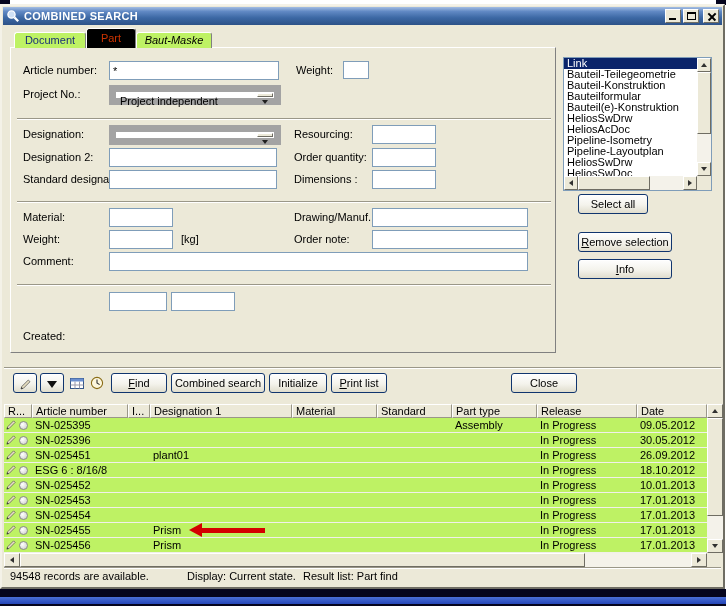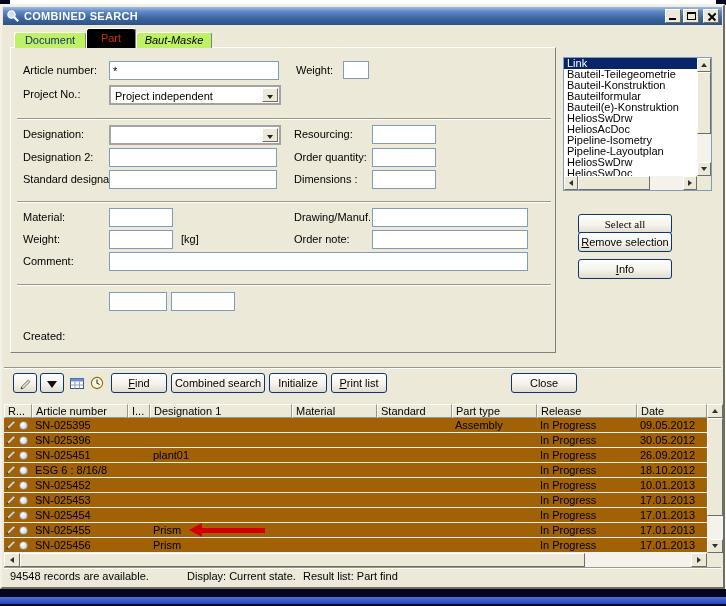--- a/index.html
+++ b/index.html
@@ -28,21 +28,21 @@
          text-align:center; z-index:2; overflow:hidden; }
   .tab.inactive { top:26px; height:16px; line-height:15px; background:#bef264; }
   .tab.active   { top:22px; height:20px; line-height:19px; z-index:3; color:#cc3300; }
 
   
   .panel { position:absolute; left:8px; top:41px; width:546px; height:306px; background:#ece9d8;
            border:1px solid; border-color:#ffffff #808080 #808080 #ffffff; }
   .lbl { position:absolute; white-space:nowrap; overflow:hidden; line-height:13px; }
   .txt { position:absolute; border:1px solid #7f9db9; background:#fff; height:19px;
          font-family:"Liberation Sans",sans-serif; font-size:11px; padding:0 3px; outline:none; }
-  .dd  { position:absolute; height:20px; border:2px solid #a3a3a3; background:#fff; }
+  .dd  { position:absolute; height:20px; border:7px solid #a3a3a3; background:#fff; }
   .dd-text { position:absolute; left:4px; top:3px; white-space:nowrap; }
   .dd-btn { position:absolute; right:1px; top:1px; bottom:1px; width:16px; background:#ece9d8;
             border:1px solid; border-color:#fff #6f6d63 #6f6d63 #fff; }
   .tri-down { position:absolute; left:4px; top:6px; width:0; height:0;
               border-left:3.5px solid transparent; border-right:3.5px solid transparent; border-top:4px solid #202020; }
   .hline { position:absolute; height:2px; border-top:1px solid #9a9788; border-bottom:1px solid #ffffff; }
 
   
   .listbox { position:absolute; left:561px; top:51px; width:149px; height:134px; background:#fff; border:1px solid #7f9db9; }
   .lb-items { position:absolute; left:0; top:0; right:14px; bottom:14px; overflow:hidden; }
@@ -66,21 +66,21 @@
            font-family:"Liberation Sans",sans-serif; font-size:11px; text-align:center; line-height:18px;
            box-shadow:inset 0 1px 0 #fff; cursor:default; white-space:nowrap; overflow:hidden; }
   .u { text-decoration:underline; }
   .icon-flat { position:absolute; width:18px; height:18px; display:flex; align-items:center; justify-content:center; }
 
   
   .grid-header { position:absolute; left:2px; top:398px; width:703px; height:14px; display:flex; }
   .th { background:#ece9d8; border-top:1px solid #fff; border-left:1px solid #fff;
         border-right:1px solid #9a9788; border-bottom:1px solid #9a9788;
         font-size:11px; line-height:12px; padding:0 3px; overflow:hidden; white-space:nowrap; }
-  .grid-body { position:absolute; left:2px; top:412px; width:703px; height:135px; background:#a16207; overflow:hidden; }
+  .grid-body { position:absolute; left:2px; top:412px; width:703px; height:135px; background:#bef264; overflow:hidden; }
   .grid-row { display:flex; height:15px; border-bottom:1px solid #f1f0ea; }
   .td { font-size:11px; line-height:14px; padding:0 3px; overflow:hidden; white-space:nowrap; position:relative; }
   .c0{width:28px;} .c1{width:96px;} .c2{width:22px;} .c3{width:142px;} .c4{width:85px;}
   .c5{width:75px;} .c6{width:85px;} .c7{width:100px;} .c8{flex:1;}
   .row-icons { display:flex; align-items:center; gap:2px; padding-left:1px; }
   .part-circle { width:9px; height:9px; border:1px solid #8a8a8a; border-radius:50%;
                  background:radial-gradient(circle at 35% 35%, #ffffff, #c9c9c9); }
 
   
   .arrow { position:absolute; left:187px; top:517px; width:78px; height:14px; z-index:6; }
@@ -213,21 +213,21 @@
     <div class="sb-btn" style="left:0;bottom:0;width:14px;height:14px;">
         <div class="t-left"></div>
       </div>
     <div class="sb-thumb" style="left:14px;bottom:0;width:72px;height:14px;"></div>
     <div class="sb-btn" style="right:14px;bottom:0;width:14px;height:14px;">
         <div class="t-right"></div>
       </div>
     <div class="sb-corner" style="right:0;bottom:0;width:14px;height:14px;"></div>
   </div>
 
-  <button class="xpbtn" style="left:576px;top:208px;width:94px;font-family:Liberation Serif, serif;">Select all</button>
+  <button class="xpbtn" style="left:576px;top:188px;width:70px;">Select all</button>
   <button class="xpbtn" style="left:576px;top:226px;width:94px;"><span class="u">R</span><span>emove selection</span></button>
   <button class="xpbtn" style="left:576px;top:253px;width:94px;"><span class="u">I</span><span>nfo</span></button>
 
   <div class="hline" style="left:2px;top:361px;width:717px;"></div>
 
   <button class="xpbtn" style="left:11px;top:367px;width:24px;">
     <svg width="13" height="13" viewBox="0 0 13 13" style="vertical-align:middle;">
       <path d="M2 11 L4.5 10.2 L11 3.7 L9.3 2 L2.8 8.5 Z" fill="#e8dfc0" stroke="#555" stroke-width="0.8"></path>
       <path d="M2 11 L4 10.4 L2.6 9 Z" fill="#333"></path>
     </svg>

